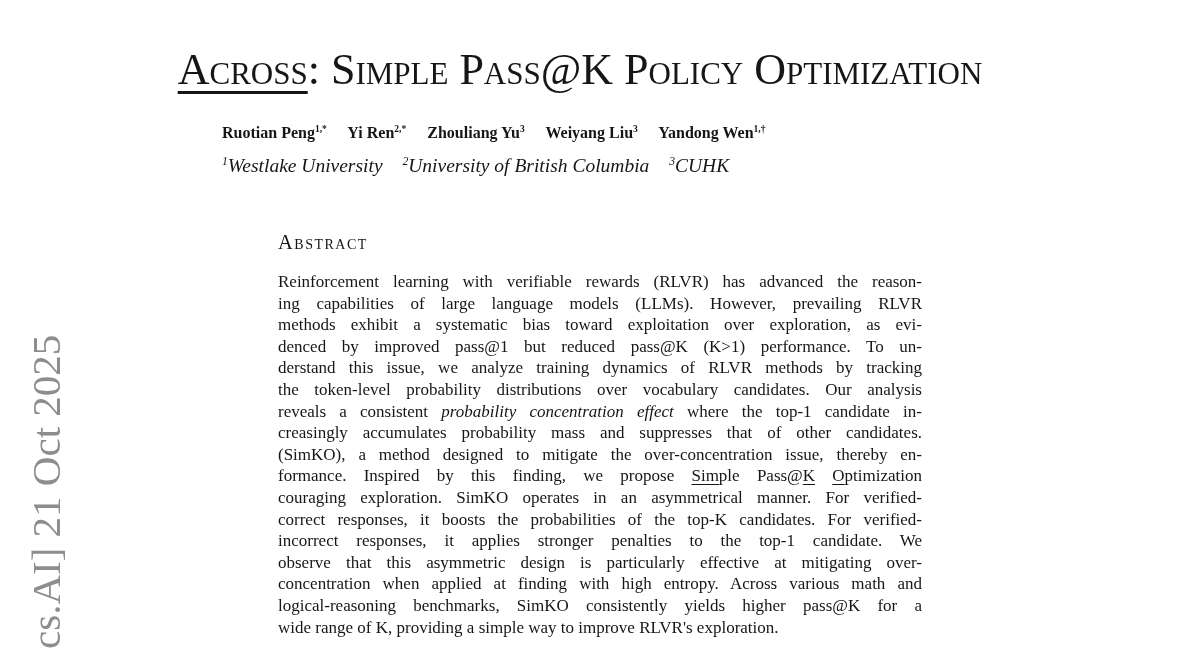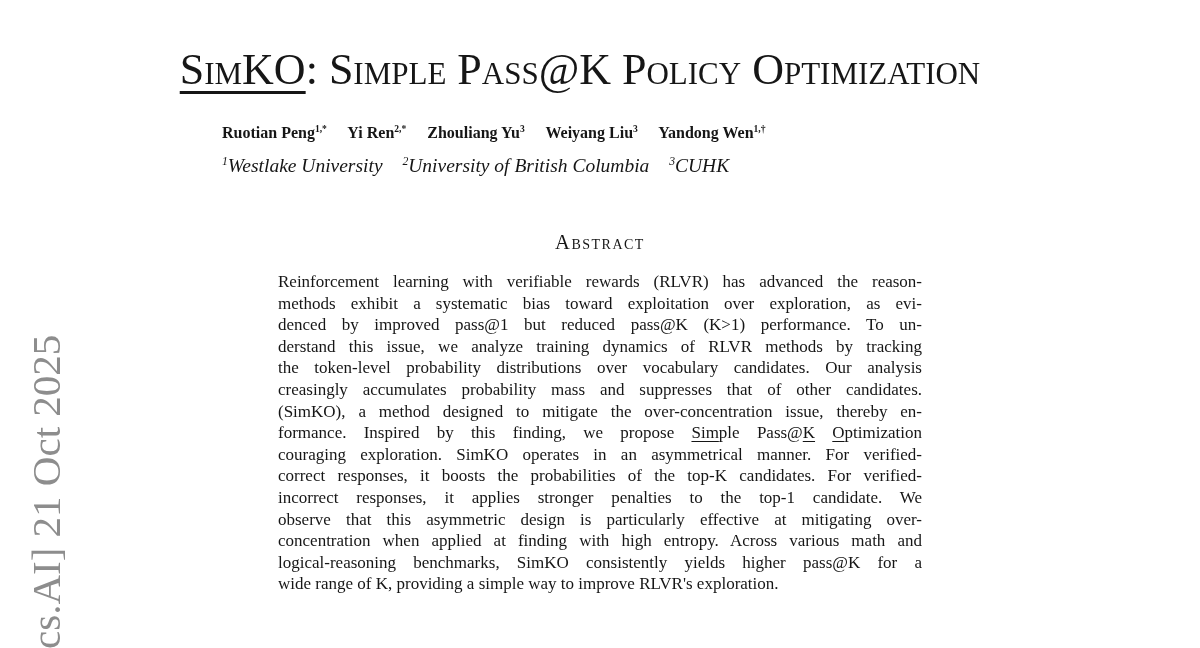--- a/index.html
+++ b/index.html
@@ -57,21 +57,21 @@
     width: 750px;
     font-size: 19.5px;
     white-space: nowrap;
   }
   .affil { margin-right: 15px; font-style: italic; }
   .abs-heading {
     position: absolute;
     left: 278px;
     top: 231px;
     width: 644px;
-    text-align: center;
+    text-align: left;
     font-variant: small-caps;
     font-size: 20.5px;
     letter-spacing: 1.5px;
   }
   .abs-body {
     position: absolute;
     left: 278px;
     top: 271px;
     width: 644px;
     font-size: 17px;
@@ -91,44 +91,46 @@
     text-underline-offset: 2.5px;
   }
 </style>
 </head>
 <body>
 
 <div class="page" style="background: rgb(255, 255, 255); color: rgb(22, 22, 22);">
 
   <div class="watermark" style="color: rgb(141, 141, 141);">cs.AI] 21 Oct 2025</div>
 
-  <h1 class="title"><span class="title-u">SimKO</span><span>: Simple Pass@K Policy Optimization</span></h1>
+  <h1 class="title"><span class="title-u">Across</span><span>: Simple Pass@K Policy Optimization</span></h1>
 
   <div class="authors">
     <span class="author"><span>Ruotian Peng</span><sup>1,*</sup></span>
     <span class="author"><span>Yi Ren</span><sup>2,*</sup></span>
     <span class="author"><span>Zhouliang Yu</span><sup>3</sup></span>
     <span class="author"><span>Weiyang Liu</span><sup>3</sup></span>
     <span class="author"><span>Yandong Wen</span><sup>1,†</sup></span>
   </div>
 
   <div class="affils">
     <span class="affil"><sup>1</sup><span>Westlake University</span></span>
     <span class="affil"><sup>2</sup><span>University of British Columbia</span></span>
     <span class="affil"><sup>3</sup><span>CUHK</span></span>
   </div>
 
   <div class="abs-heading">Abstract</div>
 
   <div class="abs-body" id="abs-lines">
       <div class="abs-line"><span>Reinforcement learning with verifiable rewards (RLVR) has advanced the reason-</span></div>
+      <div class="abs-line"><span>ing capabilities of large language models (LLMs). However, prevailing RLVR</span></div>
       <div class="abs-line"><span>methods exhibit a systematic bias toward exploitation over exploration, as evi-</span></div>
       <div class="abs-line"><span>denced by improved pass@1 but reduced pass@K (K&gt;1) performance. To un-</span></div>
       <div class="abs-line"><span>derstand this issue, we analyze training dynamics of RLVR methods by tracking</span></div>
       <div class="abs-line"><span>the token-level probability distributions over vocabulary candidates. Our analysis</span></div>
+      <div class="abs-line"><span>reveals a consistent </span><span class="it">probability concentration effect</span><span> where the top-1 candidate in-</span></div>
       <div class="abs-line"><span>creasingly accumulates probability mass and suppresses that of other candidates.</span></div>
       <div class="abs-line"><span>(SimKO), a method designed to mitigate the over-concentration issue, thereby en-</span></div>
       <div class="abs-line"><span>formance. Inspired by this finding, we propose </span><span class="ul">Sim</span><span>ple Pass@</span><span class="ul">K</span><span> </span><span class="ul">O</span><span>ptimization</span></div>
       <div class="abs-line"><span>couraging exploration. SimKO operates in an asymmetrical manner. For verified-</span></div>
       <div class="abs-line"><span>correct responses, it boosts the probabilities of the top-K candidates. For verified-</span></div>
       <div class="abs-line"><span>incorrect responses, it applies stronger penalties to the top-1 candidate. We</span></div>
       <div class="abs-line"><span>observe that this asymmetric design is particularly effective at mitigating over-</span></div>
       <div class="abs-line"><span>concentration when applied at finding with high entropy. Across various math and</span></div>
       <div class="abs-line"><span>logical-reasoning benchmarks, SimKO consistently yields higher pass@K for a</span></div>
       <div class="abs-line no-just"><span>wide range of K, providing a simple way to improve RLVR's exploration.</span></div>

